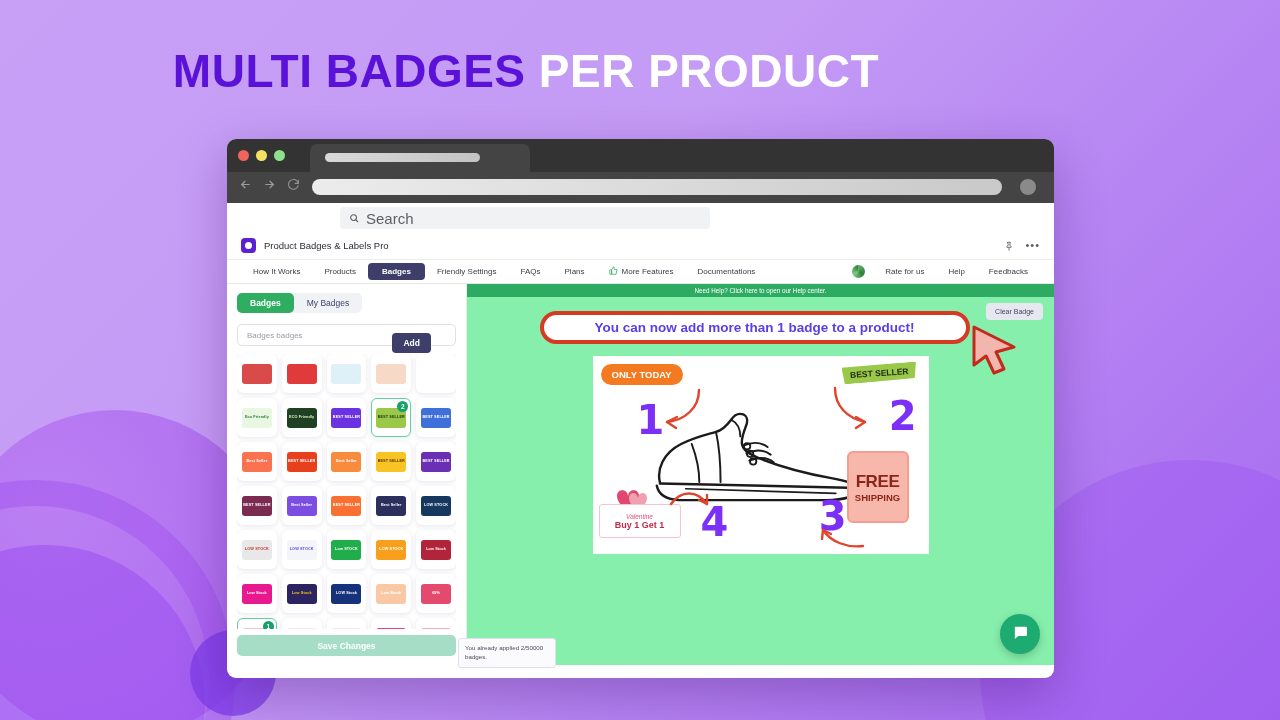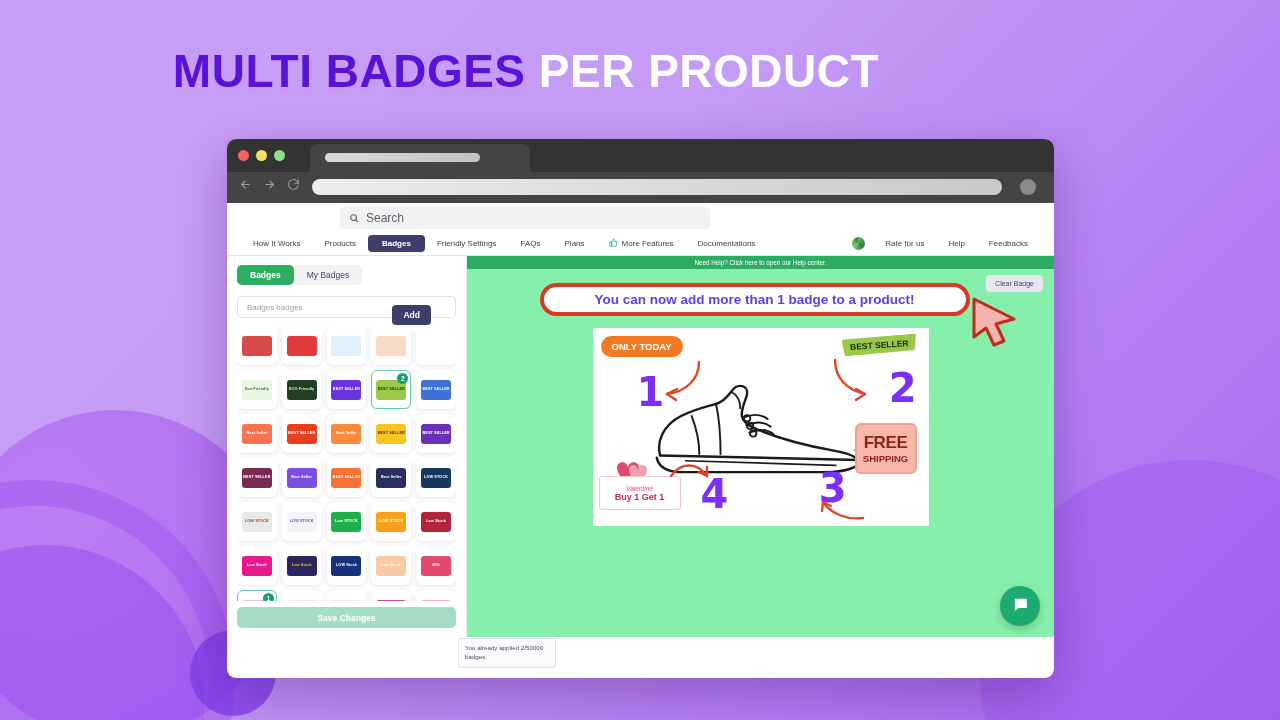--- a/index.html
+++ b/index.html
@@ -93,21 +93,21 @@
     border-radius: 50%; background: #8a8a8a;
   }
   .bw-searchbar {
     height: 29px; background: #ffffff; position: relative;
   }
   .bw-search {
     position: absolute; left: 113px; top: 4px; width: 370px; height: 22px;
     background: #f1f2f4; border-radius: 4px;
     display: flex; align-items: center; gap: 7px; padding: 0 9px;
   }
-  .bw-search span.lbl { font-size: 12px; color: #5c5f62; }
+  .bw-search span.lbl { font-size: 15px; color: #5c5f62; }
 
   
   .app { background: #fff; }
   .app-header {
     height: 28px; display: flex; align-items: center;
     padding: 0 14px; border-bottom: 1px solid #ededed;
     position: relative;
   }
   .app-logo {
     width: 15px; height: 15px; border-radius: 4px;
@@ -226,22 +226,22 @@
     position: absolute; right: 14px; top: 9px;
     background: #9cc council; }
   .pv-badge-best {
     position: absolute; right: 12px; top: 8px;
     background: #9ac94a; color: #1e2a12; font-size: 8.5px; font-weight: bold;
     padding: 4px 8px;
     transform: rotate(-4deg);
     clip-path: polygon(0 6%, 100% 0, 97% 92%, 3% 100%);
   }
   .pv-badge-free {
-    position: absolute; right: 12px; top: 95px;
-    width: 62px; height: 51px; background: #f8b7ab;
+    position: absolute; right: 20px; top: 95px;
+    width: 62px; height: 72px; background: #f8b7ab;
     display: flex; flex-direction: column; align-items: center; justify-content: center;
     color: #8e2418; border: 2px solid #f29e90;
     border-radius: 6px;
   }
   .pv-badge-free .f1 { font-size: 17px; font-weight: bold; letter-spacing: -.4px; }
   .pv-badge-free .f2 { font-size: 9.5px; font-weight: bold; }
   .pv-badge-val {
     position: absolute; left: 6px; top: 148px; width: 82px; height: 34px;
     background: #fff; border: 1.5px solid #f4c5cf; border-radius: 3px;
     display: flex; flex-direction: column; align-items: center; justify-content: center;
@@ -324,20 +324,35 @@
             <circle cx="11" cy="11" r="7"></circle>
             <line x1="16.5" y1="16.5" x2="21" y2="21"></line>
           </svg>
       </span>
       <span class="lbl">Search</span>
     </div>
   </div>
 
   <div class="app">
 
+    <div class="app-header">
+      <span class="app-logo">
+          <i></i>
+        </span>
+      <span class="app-title">Product Badges &amp; Labels Pro</span>
+      <span class="app-header-right">
+        <span>
+          <svg width="10" height="10" viewBox="0 0 24 24" fill="none" stroke="#4a4a4a" stroke-width="1.9" stroke-linecap="round" stroke-linejoin="round">
+              <line x1="12" y1="17" x2="12" y2="22"></line>
+              <path d="M9 3h6l-1 7 3 3v2H7v-2l3-3z"></path>
+            </svg>
+        </span>
+        <span class="icon-dots">•••</span>
+      </span>
+    </div>
 
     <div class="app-nav">
       <span class="nav-item">How It Works</span>
       <span class="nav-item">Products</span>
       <span class="nav-item active">Badges</span>
       <span class="nav-item">Friendly Settings</span>
       <span class="nav-item">FAQs</span>
       <span class="nav-item">Plans</span>
       <span class="nav-item with-ico">
         <span>

